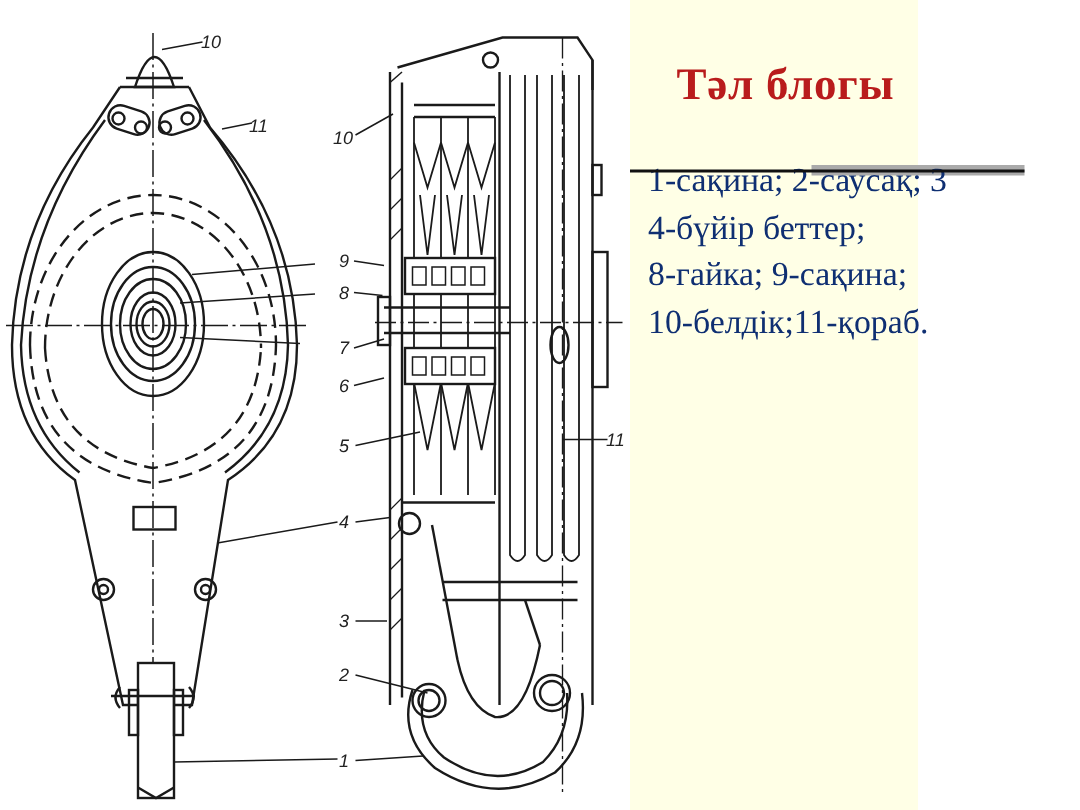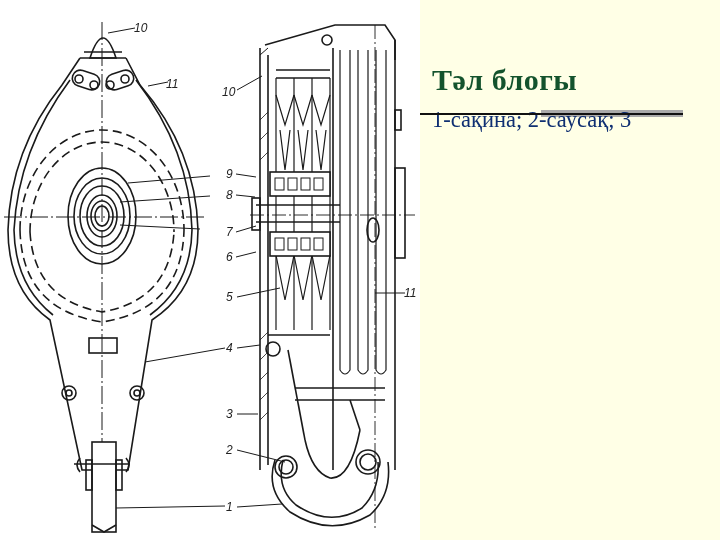--- a/index.html
+++ b/index.html
@@ -1,20 +1,20 @@
 <!DOCTYPE html>
 <html><head>
 <meta charset="utf-8">
 <style>
   html, body { margin: 0; padding: 0; }
   body { width: 720px; height: 540px; position: relative; overflow: hidden; background: #ffffff; font-family: "Liberation Serif", "DejaVu Serif", serif; }
-  .slide { position: absolute; left: 0; top: 0; width: 720px; height: 540px; background: #ffffe6; }
+  .slide { position: absolute; left: 0; top: 0; width: 612px; height: 540px; background: #ffffe6; }
   .figure { position: absolute; left: 0; top: 0; width: 420px; height: 540px; background: #ffffff; }
   .figure svg { position: absolute; left: 0; top: 0; }
-  .title { position: absolute; left: 432px; top: 40px; font-size: 30px; font-weight: bold; color: #14532d; letter-spacing: 0.5px; white-space: nowrap; margin-top: 23px; }
+  .title { position: absolute; left: 451px; top: 40px; font-size: 30px; font-weight: bold; color: #b91c1c; letter-spacing: 0.5px; white-space: nowrap; }
   .rule { position: absolute; left: 420px; top: 113px; width: 263px; height: 2px; background: #111111; }
   .hl { position: absolute; left: 541px; top: 110px; width: 142px; height: 7px; background: #aaaaaa; }
   .legend { position: absolute; left: 432px; top: 104px; width: 288px; font-size: 22.5px; line-height: 31.5px; color: #0f2f72; }
   .legend .line { white-space: nowrap; display: block; }
   .lbl { font-family: "Liberation Sans", sans-serif; font-style: italic; font-size: 12px; fill: #222; }
 </style>
 </head>
 <body>
 
 <div class="slide">
@@ -195,16 +195,19 @@
       </g>
     </svg>
   </div>
 
   <div class="title">Тәл блогы</div>
 
   <div class="hl"></div>
 
   <div class="legend">
     <span class="line">1-сақина; 2-саусақ; 3</span>
+    <span class="line">4-бүйір беттер;</span>
+    <span class="line">8-гайка; 9-сақина;</span>
+    <span class="line">10-белдік;11-қораб.</span>
   </div>
 
   <div class="rule"></div>
 </div>
 
 </body></html>

